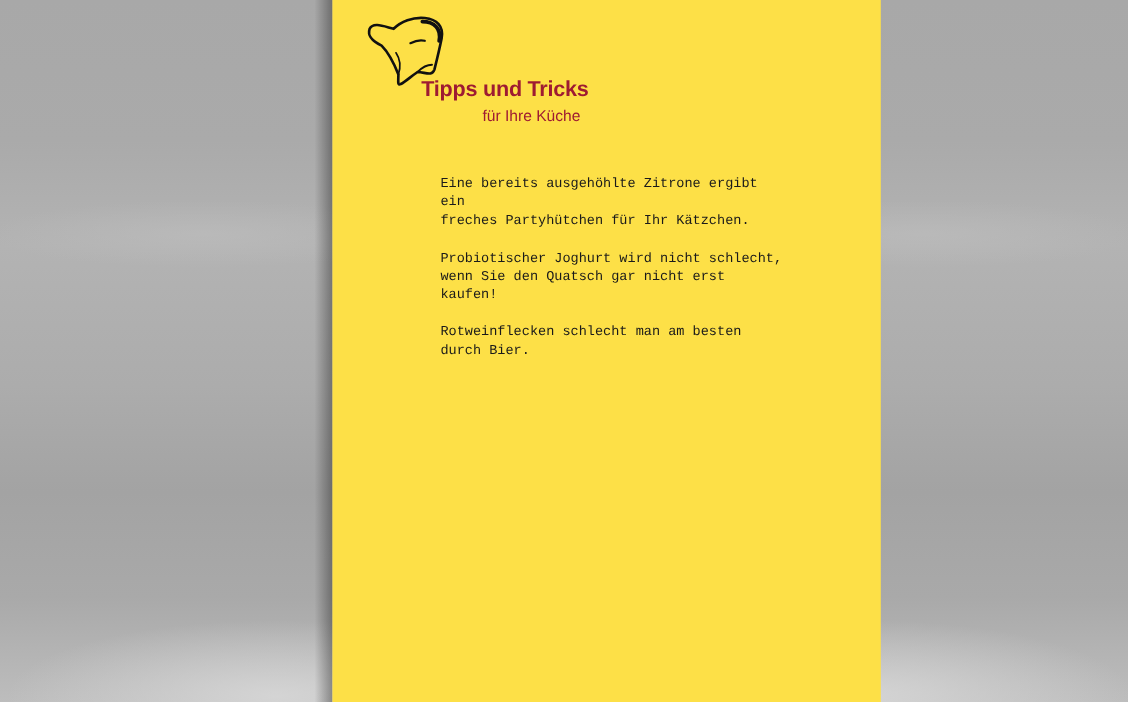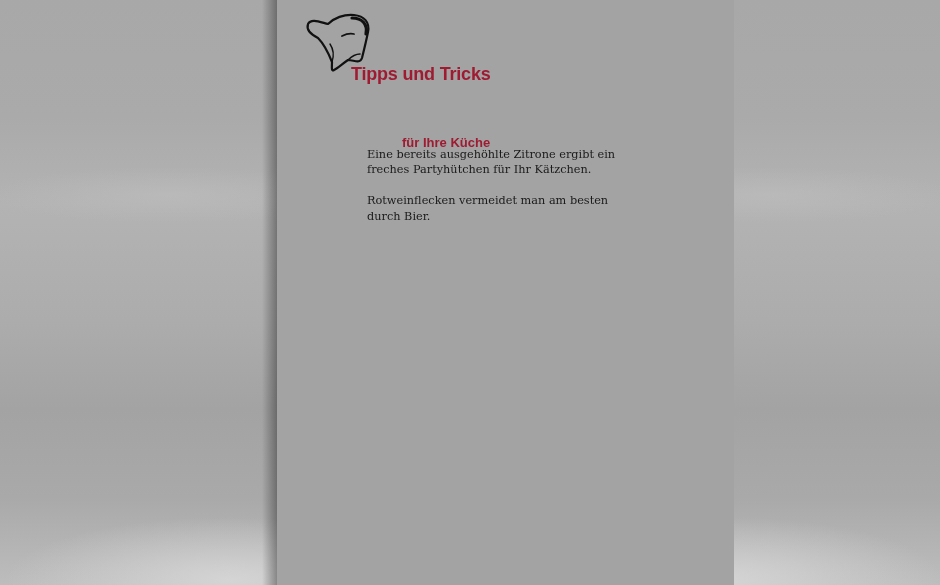--- a/index.html
+++ b/index.html
@@ -33,21 +33,21 @@
     width: 15px;
     height: 585px;
     background: linear-gradient(to left, rgba(0,0,0,0), rgba(0,0,0,0.35));
   }
   .page {
     position: absolute;
     left: 277px;
     top: 0;
     width: 457px;
     height: 585px;
-    background: #a3a3a3;
+    background: #fde047;
   }
   .hat {
     position: absolute;
     left: 27px;
     top: 12px;
     width: 68px;
     height: 62px;
   }
   .title {
     position: absolute;
@@ -58,39 +58,39 @@
     font-size: 18px;
     letter-spacing: -0.2px;
     color: #9e1b32;
     white-space: nowrap;
   }
   .subtitle {
     position: absolute;
     left: 125px;
     top: 89px;
     font-family: "Liberation Sans", sans-serif;
-    font-weight: bold;
+    font-weight: normal;
     font-size: 13px;
     color: #9e1b32;
     white-space: nowrap;
-    margin-top: 46px;
   }
   .tips {
     position: absolute;
     left: 90px;
     top: 147px;
     width: 290px;
     font-family: "DejaVu Serif", serif;
     font-size: 11.3px;
     line-height: 15.4px;
     color: #1a1a1a;
   }
   .tip {
     margin: 0 0 15.4px 0;
     white-space: pre-line;
+    font-family: Liberation Mono, monospace;
   }
 </style>
 </head>
 <body>
 
 <div class="shadow-left"></div>
 <div class="shadow-right"></div>
 
 <div class="page">
   <svg class="hat" viewBox="0 0 68 62">
@@ -100,16 +100,18 @@
     <path d="M44 48 C48 44, 52 42, 56 42" fill="none" stroke="#111" stroke-width="1.6" stroke-linecap="round"></path>
     <path d="M28 50 C30 44, 30 38, 26 32" fill="none" stroke="#111" stroke-width="1.4" stroke-linecap="round"></path>
   </svg>
 
   <div class="title">Tipps und Tricks</div>
   <div class="subtitle">für Ihre Küche</div>
 
   <div class="tips">
     <p class="tip">Eine bereits ausgehöhlte Zitrone ergibt ein
 freches Partyhütchen für Ihr Kätzchen.</p>
-    <p class="tip">Rotweinflecken vermeidet man am besten
+    <p class="tip">Probiotischer Joghurt wird nicht schlecht,
+wenn Sie den Quatsch gar nicht erst kaufen!</p>
+    <p class="tip">Rotweinflecken schlecht man am besten
 durch Bier.</p>
   </div>
 </div>
 
 </body></html>

